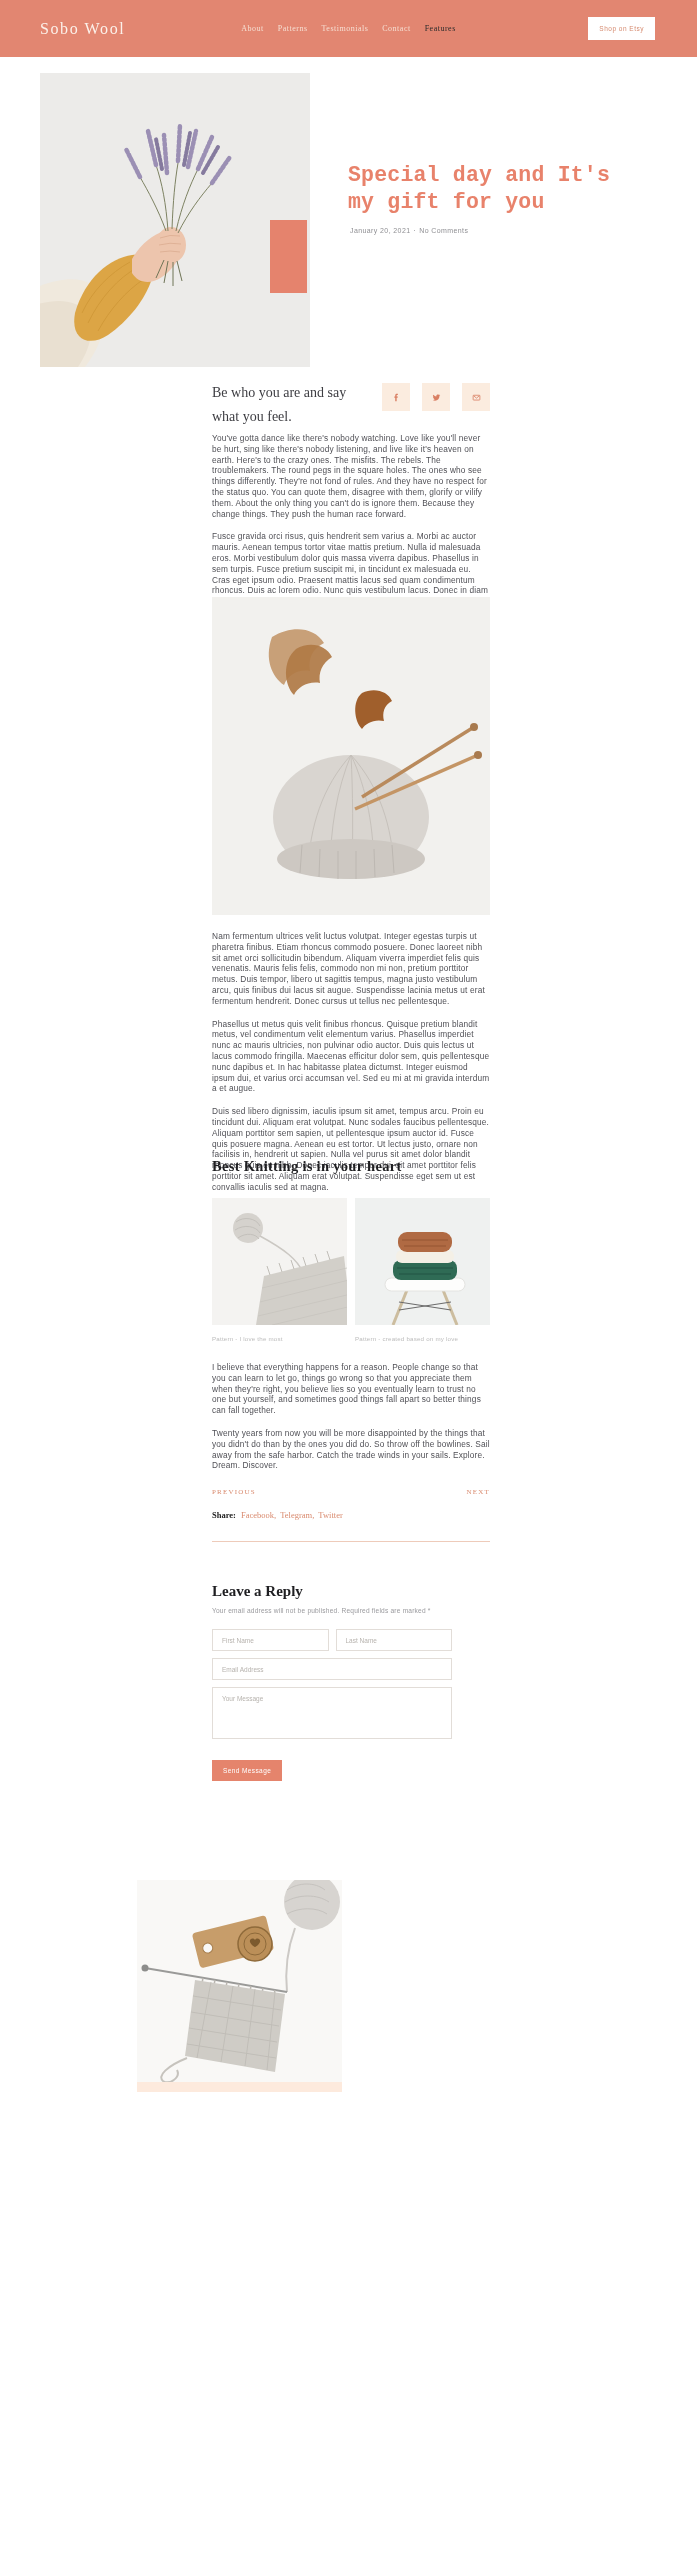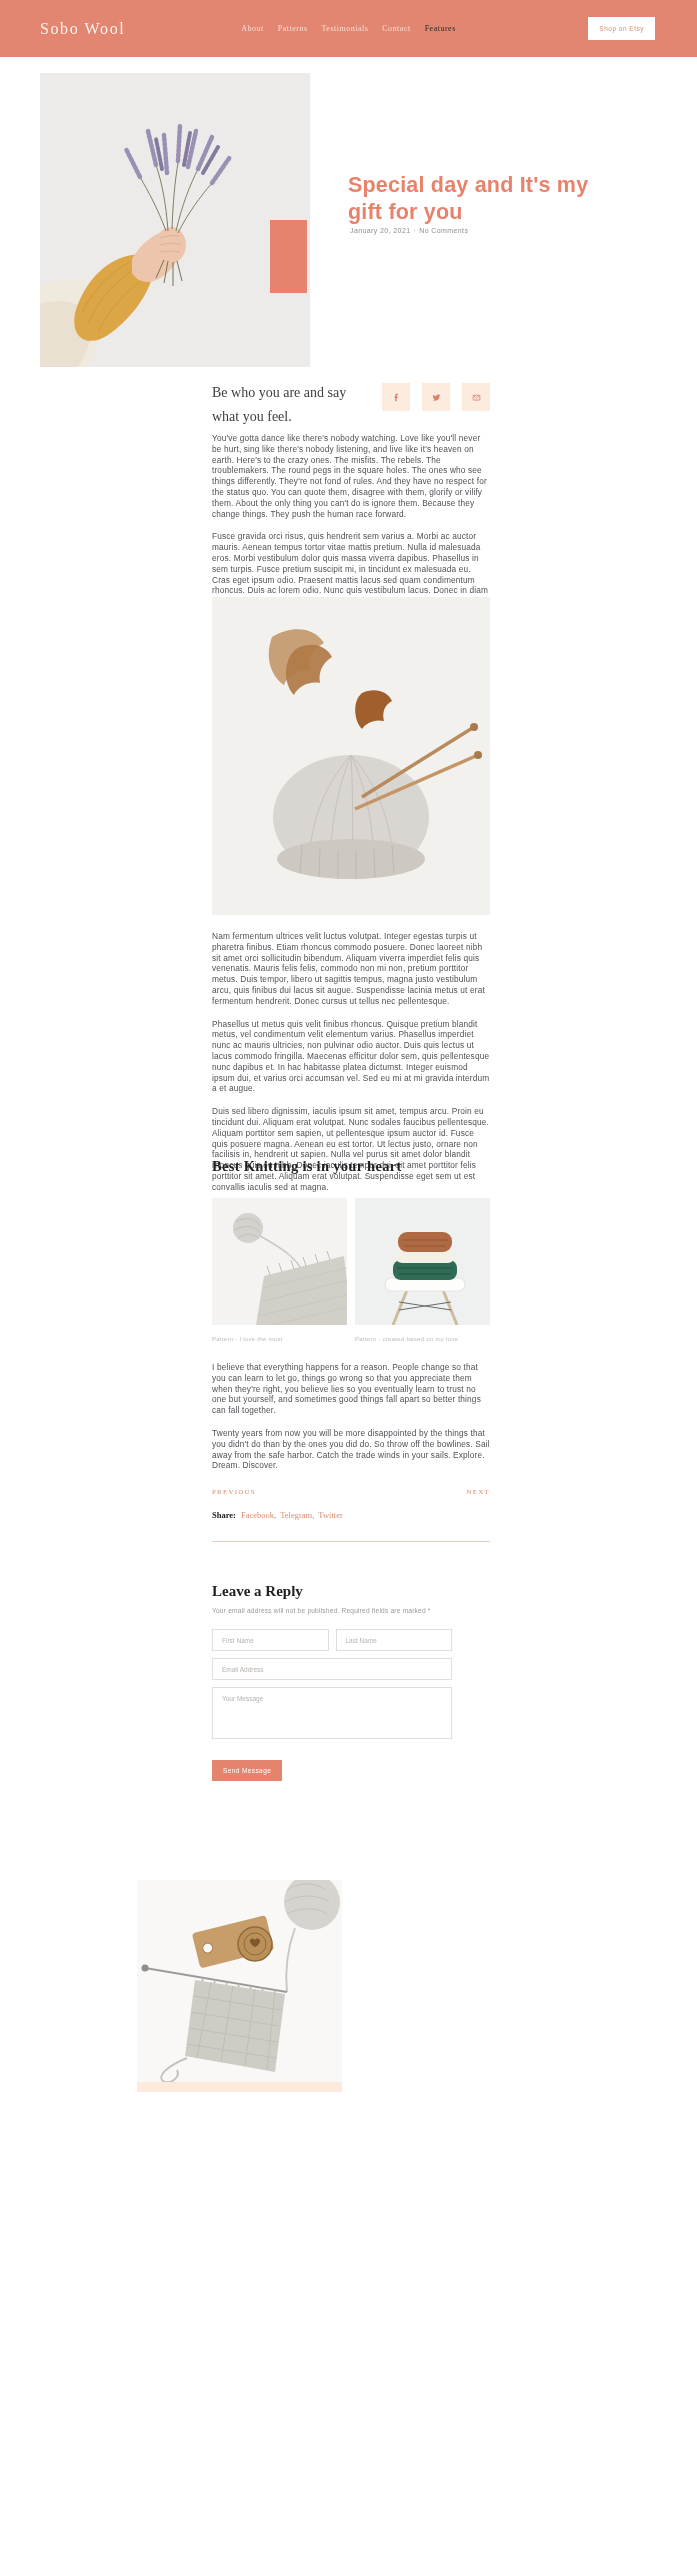--- a/index.html
+++ b/index.html
@@ -11,21 +11,21 @@
   .logo{font-family:"Liberation Serif","DejaVu Serif",serif;font-size:16px;color:#fcf1ea;letter-spacing:1.6px;}
   .nav{position:absolute;left:50%;top:0;height:57px;transform:translateX(-50%);display:flex;gap:14px;align-items:center;}
   .nav a{font-family:"Liberation Serif","DejaVu Serif",serif;font-size:8px;letter-spacing:.5px;
          color:#f6dfd3;text-decoration:none;white-space:nowrap;}
   .nav a.active{color:#2a2a2a;}
   .etsy-btn{margin-left:auto;background:#ffffff;border:none;cursor:pointer;padding:8px 11px;
             font-family:"Liberation Sans",sans-serif;font-size:6.5px;letter-spacing:.5px;color:#d68b70;}
   
   .hero-photo{position:absolute;top:57px;left:0;width:270px;height:294px;}
   .accent-rect{position:absolute;top:220px;left:270px;width:37px;height:73px;background:#e5836d;}
-  .hero-title{position:absolute;top:158px;left:348px;width:264px;font-family:Liberation Sans, sans-serif;
+  .hero-title{position:absolute;top:148px;left:348px;width:264px;font-family:Liberation Mono, monospace;
               font-weight:700;font-size:21.5px;line-height:27px;color:#e8826b;letter-spacing:.2px;}
   .hero-meta{position:absolute;top:227px;left:350px;font-size:7px;color:#8f8f93;letter-spacing:.4px;}
   .hero-meta span{margin-right:3px;}
   
   .lede{position:absolute;top:381px;left:212px;width:278px;display:flex;justify-content:space-between;}
   .lede-text{width:150px;font-family:"Liberation Serif","DejaVu Serif",serif;font-size:14px;line-height:24px;color:#3d3d42;}
   .share-row{display:flex;gap:12px;padding-top:2px;}
   .share-btn{width:28px;height:28px;background:#fbecdf;border:none;cursor:pointer;display:flex;
              align-items:center;justify-content:center;padding:0;}
   .share-btn svg{width:9px;height:9px;}

